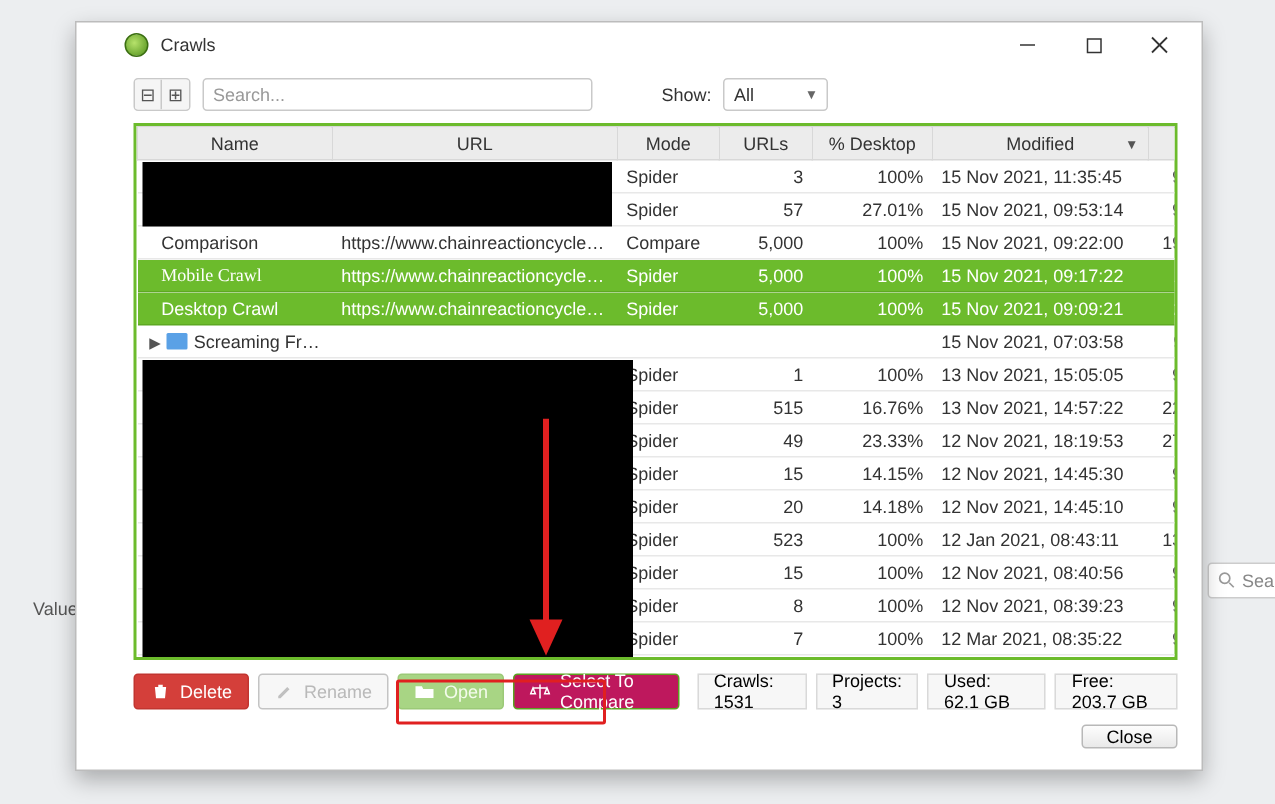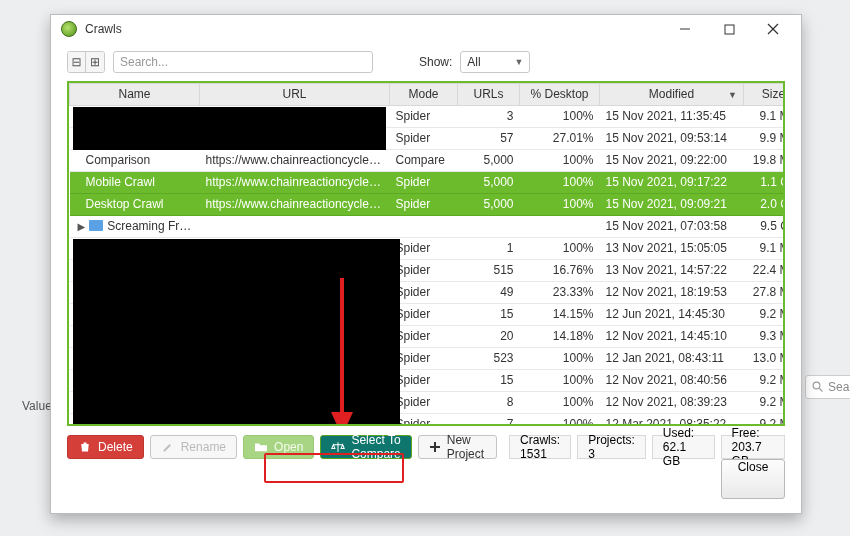--- a/index.html
+++ b/index.html
@@ -38,20 +38,21 @@
     position: absolute;
     left: 50px;
     top: 14px;
     width: 752px;
     height: 500px;
     background: #fff;
     border: 1px solid #bcbcbc;
     box-shadow: 0 6px 14px rgba(0,0,0,0.28);
     display: flex;
     flex-direction: column;
+    padding-left: 22px;
   }
   .titlebar {
     height: 30px;
     display: flex;
     align-items: center;
     padding: 0 6px;
   }
   .titlebar .app-icon {
     width: 16px; height: 16px;
     margin: 0 8px 0 4px;
@@ -191,44 +192,44 @@
     border-radius:3px;
     padding: 0 10px;
     display:flex;
     align-items:center;
     gap:6px;
     background:#f7f7f7;
     color:#333;
     font-size:12px;
   }
   .btn.red { background:#d43f3a; border-color:#c13530; color:#fff; }
-  .btn.green { background:#0f766e; border-color:#5aa320; color:#fff; }
+  .btn.green { background:#be185d; border-color:#5aa320; color:#fff; }
   .btn.disabled { color:#b9b9b9; }
   .btn.green.disabled { background:#a8d584; border-color:#9bc977; color:#f4fcec; }
   .statuscell {
     border:1px solid #d9d9d9;
     background:#f7f7f7;
     height:24px;
     padding:0 10px;
     display:flex; align-items:center;
     border-radius:0;
   }
   .footer {
     flex:1;
     display:flex;
     align-items:flex-end;
     justify-content:flex-end;
     padding: 0 16px 14px 0;
   }
   .closebtn {
-    height:40px; width:64px;
+    height:16px; width:64px;
     border:1px solid #b8b8b8;
     background:linear-gradient(#fdfdfd,#e9e9e9);
     border-radius:3px;
-    display:flex; justify-content:center;
+    display:flex; align-items:center; justify-content:center;
   }
   .ico { width:14px; height:14px; display:flex; align-items:center; justify-content:center; }
 </style>
 </head>
 <body>
 
 <div class="bg-input">
   <svg width="12" height="12" viewBox="0 0 16 16">
       <circle cx="6" cy="6" r="4.5" fill="none" stroke="#999" stroke-width="1.5"></circle>
       <line x1="10" y1="10" x2="14" y2="14" stroke="#999" stroke-width="1.5"></line>
@@ -320,21 +321,21 @@
           <tr class="data">
             <td style="padding-left: 16px;">   Comparison</td>
             <td>https://www.chainreactioncycles.co...</td>
             <td>Compare</td>
             <td class="r">5,000</td>
             <td class="r">100%</td>
             <td>15 Nov 2021, 09:22:00</td>
             <td class="r">19.8 MB</td>
           </tr>
           <tr class="data sel">
-            <td style="padding-left: 16px;">   Mobile Crawl</td>
+            <td style="padding-left: 16px; font-family: Liberation Serif, serif;">   Mobile Crawl</td>
             <td>https://www.chainreactioncycles.co...</td>
             <td>Spider</td>
             <td class="r">5,000</td>
             <td class="r">100%</td>
             <td>15 Nov 2021, 09:17:22</td>
             <td class="r">1.1 GB</td>
           </tr>
           <tr class="data sel">
             <td style="padding-left: 16px;">   Desktop Crawl</td>
             <td>https://www.chainreactioncycles.com/</td>
@@ -379,21 +380,21 @@
             <td class="r">23.33%</td>
             <td>12 Nov 2021, 18:19:53</td>
             <td class="r">27.8 MB</td>
           </tr>
           <tr class="data">
             <td style="padding-left: 16px;">   </td>
             <td></td>
             <td>Spider</td>
             <td class="r">15</td>
             <td class="r">14.15%</td>
-            <td>12 Jun 2021, 14:45:30</td>
+            <td>12 Nov 2021, 14:45:30</td>
             <td class="r">9.2 MB</td>
           </tr>
           <tr class="data">
             <td style="padding-left: 16px;">   </td>
             <td></td>
             <td>Spider</td>
             <td class="r">20</td>
             <td class="r">14.18%</td>
             <td>12 Nov 2021, 14:45:10</td>
             <td class="r">9.3 MB</td>
@@ -474,29 +475,20 @@
       <span>Open</span>
     </div>
     <div class="btn green">
       <span class="ico">
         <svg width="14" height="12" viewBox="0 0 18 14">
             <path d="M9 1v12M3 4l-2 5h4zM15 4l-2 5h4zM3 4h12" stroke="#fff" stroke-width="1.3" fill="none"></path>
           </svg>
       </span>
       <span>Select To Compare</span>
     </div>
-    <div class="btn">
-      <span class="ico">
-        <svg width="12" height="12">
-            <rect x="5" y="1" width="2" height="10" fill="#333"></rect>
-            <rect x="1" y="5" width="10" height="2" fill="#333"></rect>
-          </svg>
-      </span>
-      <span>New Project</span>
-    </div>
     <div style="flex:1"></div>
     <div class="statuscell">Crawls: 1531</div>
     <div class="statuscell">Projects: 3</div>
     <div class="statuscell">Used: 62.1 GB</div>
     <div class="statuscell">Free: 203.7 GB</div>
   </div>
 
   <div class="footer">
     <div class="closebtn">
       <span>Close</span>

